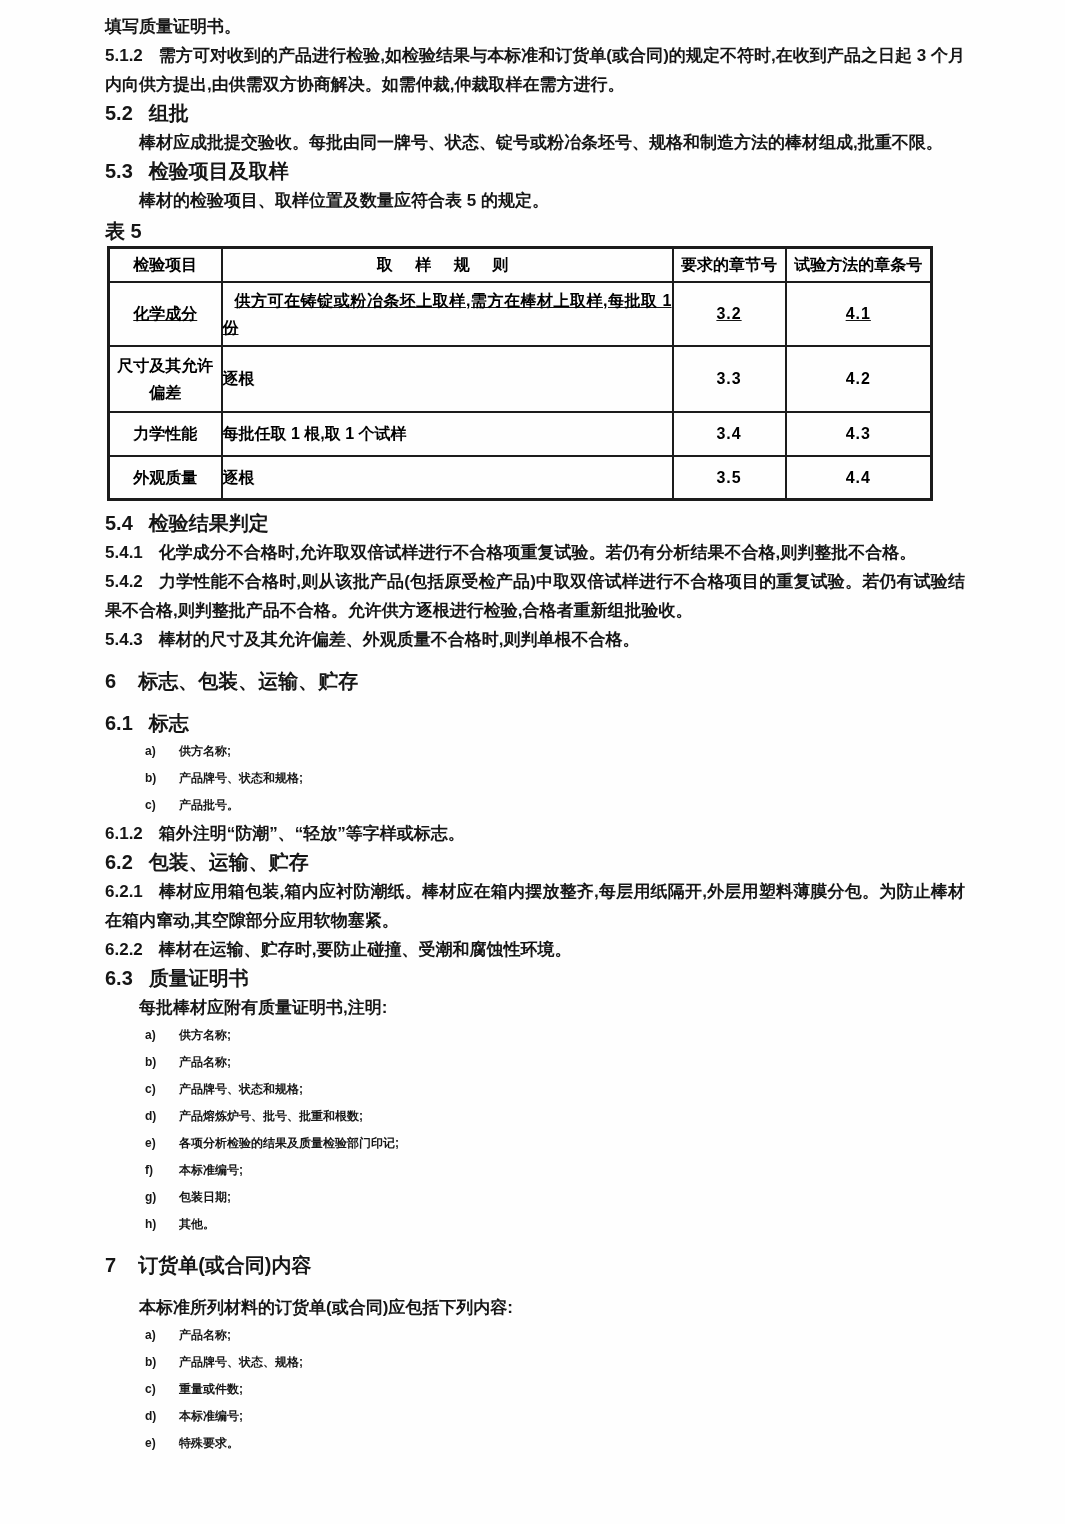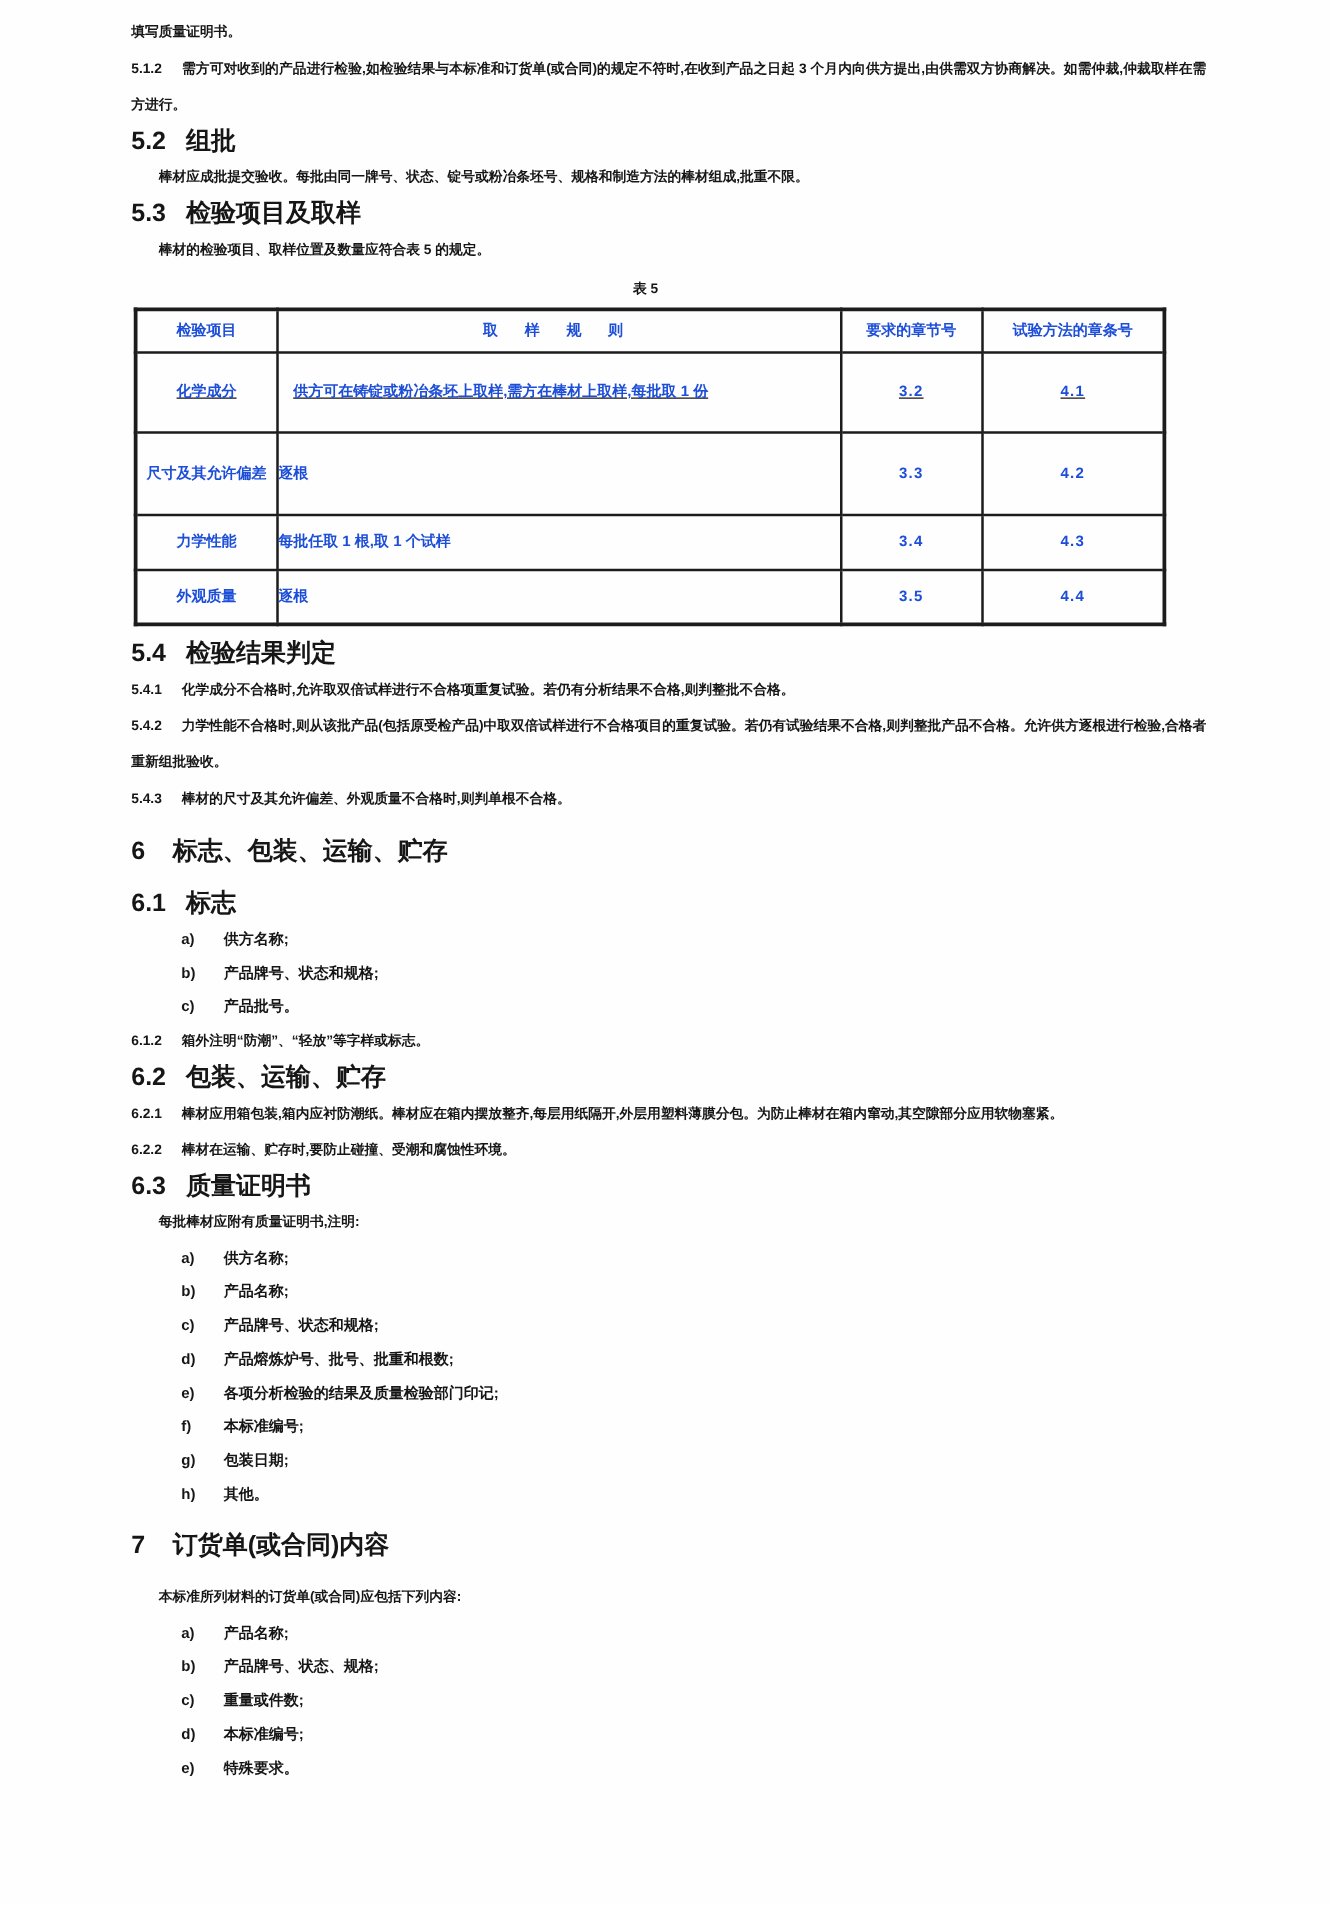--- a/index.html
+++ b/index.html
@@ -16,21 +16,21 @@
   }
   .page {
     box-sizing: border-box;
     width: 1065px;
     height: 1524px;
     padding: 12px 100px 0 105px;
     background: #fefefe;
   }
   p { margin: 0; }
   .body-p {
-    font-size: 11px;
+    font-size: 17px;
     line-height: 29px;
     font-weight: bold;
     text-align: justify;
     margin: 0;
   }
   .heading {
     font-size: 20px;
     line-height: 29px;
     font-weight: bold;
     margin: 0;
@@ -53,40 +53,40 @@
     margin: 0;
   }
   .list-k {
     display: inline-block;
     min-width: 20px;
     margin-right: 14px;
     font-weight: bold;
   }
   .tbl-caption {
     width: 823px;
-    text-align: center;
-    font-size: 11px;
+    text-align: left;
+    font-size: 20px;
     font-weight: bold;
     margin: 5px 0 4px 0;
     line-height: 22px;
   }
   table.t5 {
     border-collapse: collapse;
     table-layout: fixed;
     width: 823px;
     margin-left: 2px;
     border: 3px solid #1c1c1c;
     font-weight: bold;
   }
   table.t5 th, table.t5 td {
     border: 2px solid #1c1c1c;
-    font-size: 12px;
+    font-size: 16px;
     line-height: 27px;
     padding: 0;
-    color: #1d4ed8;
+    color: #000000;
   }
   table.t5 th { font-weight: bold; text-align: center; }
   tr.thr { height: 34px; }
   tr.r-tall1 { height: 64px; text-decoration: underline; }
   tr.r-tall2 { height: 66px; }
   tr.r-short { height: 44px; }
   td.c-item { text-align: center; vertical-align: middle; padding: 0 6px; }
   td.c-rule { text-align: left; vertical-align: middle; padding: 2px 14px 2px 22px; text-align: justify; }
   td.c-rule.first-indent { text-indent: 12px; }
   td.c-num { text-align: center; vertical-align: middle; font-size: 16px; letter-spacing: 1px; }

